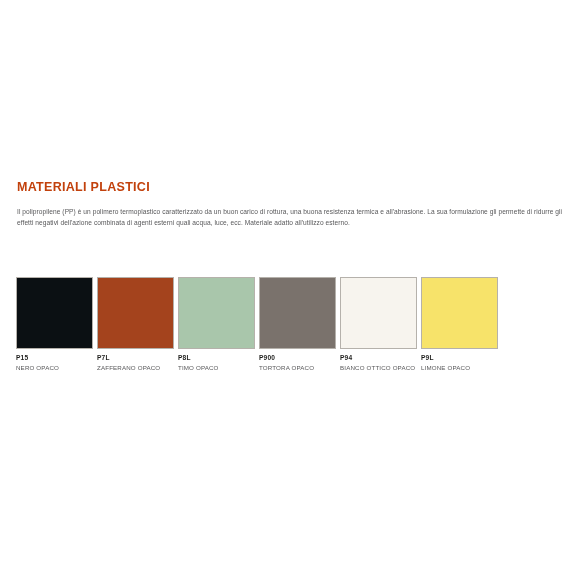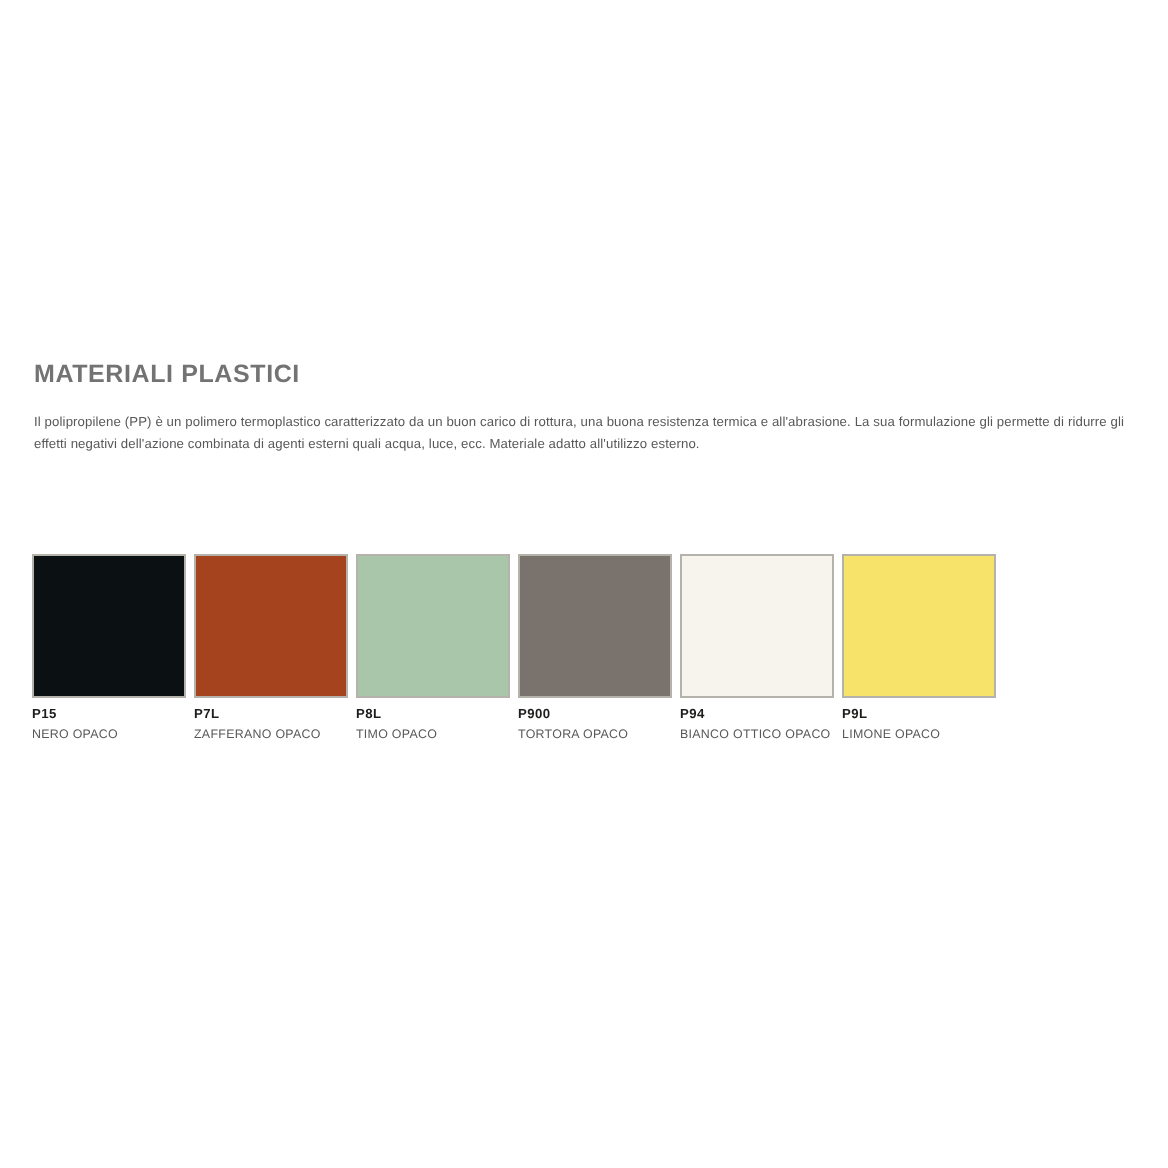--- a/index.html
+++ b/index.html
@@ -23,21 +23,21 @@
     height: 584px;
     background: #ffffff;
   }
   .section-title {
     position: absolute;
     left: 17px;
     top: 180px;
     font-size: 12.5px;
     font-weight: bold;
     letter-spacing: 0.3px;
-    color: #737373;
+    color: #c2410c;
     white-space: nowrap;
   }
   .description {
     position: absolute;
     left: 17px;
     top: 206px;
     width: 552px;
     font-size: 6.6px;
     line-height: 11.2px;
     color: #58585a;

